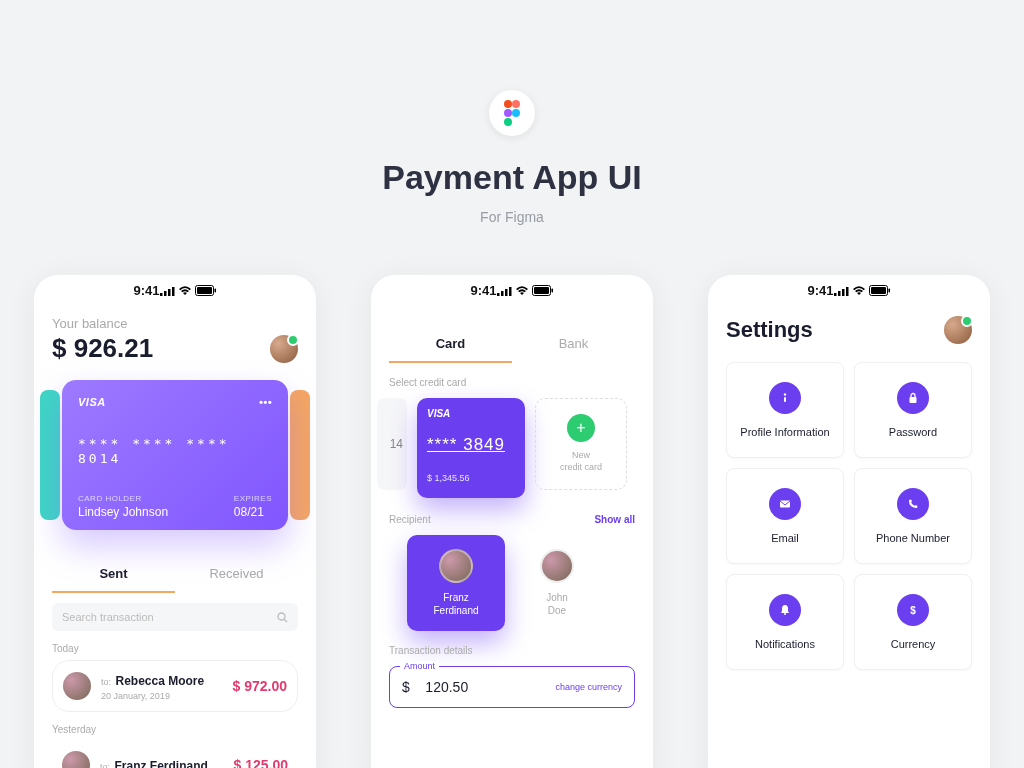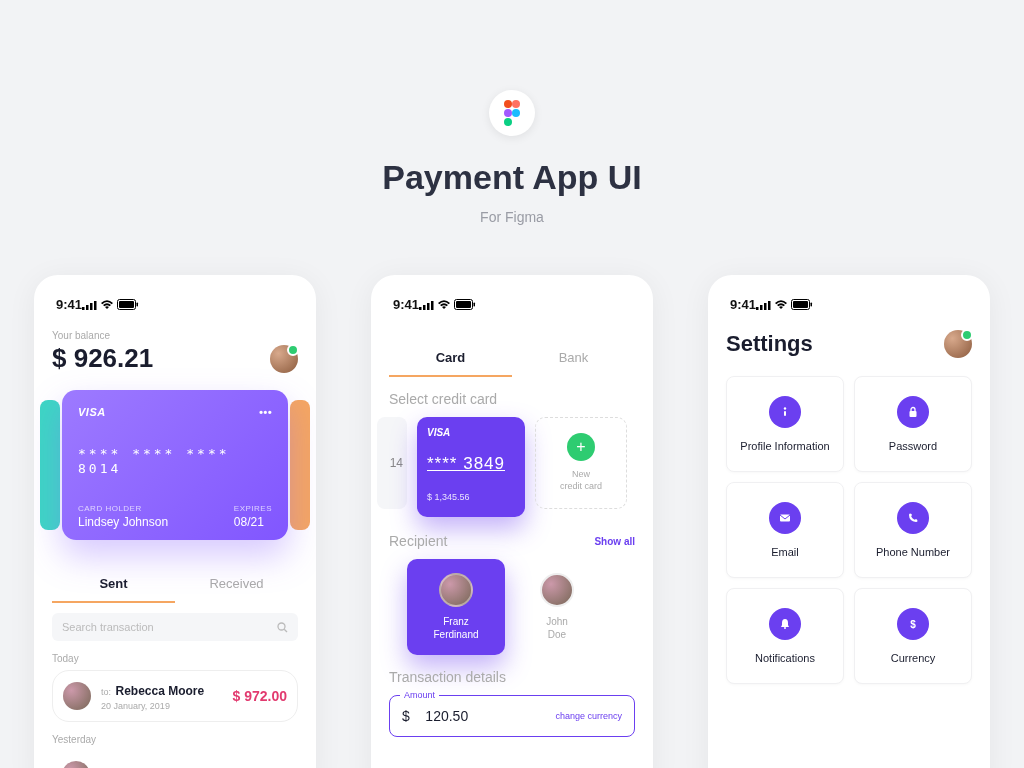--- a/index.html
+++ b/index.html
@@ -4,24 +4,24 @@
 <style>
 * { box-sizing: border-box; margin: 0; padding: 0; }
 body { font-family: -apple-system, BlinkMacSystemFont, 'Segoe UI', sans-serif; background: #f2f3f5; width: 1024px; height: 768px; overflow: hidden; }
 .canvas { width: 1024px; height: 768px; position: relative; }
 .header { text-align: center; padding-top: 90px; }
 .figma-badge { width: 46px; height: 46px; background: #fff; border-radius: 50%; display: inline-flex; align-items: center; justify-content: center; box-shadow: 0 2px 10px rgba(0,0,0,0.08); }
 .main-title { font-size: 34px; font-weight: 700; color: #2d3142; margin-top: 22px; }
 .subtitle { font-size: 14px; color: #9a9ca5; margin-top: 12px; }
 .phones { display: flex; gap: 55px; justify-content: center; margin-top: 50px; padding: 0 40px; }
 .phone { width: 282px; background: #fff; border-radius: 24px; box-shadow: 0 4px 30px rgba(0,0,0,0.06); overflow: hidden; position: relative; flex-shrink: 0; }
-.statusbar { display: flex; justify-content: flex-start; align-items: center; padding: 22px 22px 8px; font-size: 13px; font-weight: 600; color: #111; }
+.statusbar { display: flex; justify-content: center; align-items: center; padding: 8px 22px 8px; font-size: 13px; font-weight: 600; color: #111; }
 .status-icons { display: flex; gap: 3px; align-items: center; }
 .phone-body { padding: 10px 18px 0; }
-.bal-label { font-size: 10px; color: #aaa; }
+.bal-label { font-size: 13px; color: #aaa; }
 .bal-row { display: flex; justify-content: space-between; align-items: center; margin-top: 2px; }
 .bal-amt { font-size: 26px; font-weight: 700; color: #1a1d2e; }
 .avatar { width: 28px; height: 28px; border-radius: 50%; background: radial-gradient(circle at 30% 30%, #d8a98c, #8b5a3c); position: relative; }
 .avatar::after { content: ''; position: absolute; top: -1px; right: -1px; width: 8px; height: 8px; background: #2ecc71; border: 2px solid #fff; border-radius: 50%; }
 .card-area { position: relative; margin: 16px -18px 0; height: 170px; }
 .card-slice { position: absolute; top: 10px; width: 20px; height: 130px; border-radius: 8px; }
 .slice-l { left: 6px; background: #3dd6c4; }
 .slice-r { right: 6px; background: #f5a661; }
 .main-card { position: absolute; left: 28px; right: 28px; top: 0; height: 150px; background: linear-gradient(135deg, #9d7aff, #8156ff); border-radius: 14px; padding: 16px; color: #fff; box-shadow: 0 16px 34px rgba(140,100,255,0.35); }
 .card-top { display: flex; justify-content: space-between; font-size: 11px; font-weight: 700; font-style: italic; letter-spacing: 0.5px; }
@@ -37,21 +37,21 @@
 .sect-lbl { font-size: 10px; color: #aaa; margin-top: 12px; }
 .txn { display: flex; align-items: center; padding: 10px; border: 1px solid #eee; border-radius: 17px; margin-top: 6px; }
 .txn-ava { width: 28px; height: 28px; border-radius: 50%; background: radial-gradient(circle at 30% 30%, #c9a, #765); margin-right: 10px; }
 .txn-mid { flex: 1; }
 .txn-to { font-size: 9px; color: #aaa; }
 .txn-name { font-size: 12px; font-weight: 600; color: #1a1d2e; display: inline; }
 .txn-date { font-size: 9px; color: #aaa; margin-top: 2px; }
 .txn-amt { font-size: 14px; font-weight: 600; color: #e23a6f; }
 .title-row { display: flex; justify-content: space-between; align-items: center; }
 .screen-title { font-size: 22px; font-weight: 700; color: #1a1d2e; }
-.sel-lbl { font-size: 14px; color: #aaa; margin-top: 14px; }
+.sel-lbl { font-size: 10px; color: #aaa; margin-top: 14px; }
 .cc-row { display: flex; gap: 10px; margin: 10px -18px 0 -18px; padding-left: 6px; align-items: flex-start; }
 .cc-frag { width: 30px; height: 92px; background: #f5f6f8; border-radius: 8px; display: flex; align-items: center; justify-content: flex-end; padding-right: 4px; font-size: 12px; color: #888; flex-shrink: 0; }
 .cc-main { width: 108px; height: 100px; background: #6b3ff0; border-radius: 10px; padding: 10px; color: #fff; box-shadow: 0 12px 26px rgba(107,63,240,0.4); flex-shrink: 0; }
 .cc-brand { font-size: 10px; font-weight: 700; font-style: italic; }
 .cc-num { font-size: 17px; margin-top: 16px; letter-spacing: 1px; text-decoration: underline; }
 .cc-bal { font-size: 9px; margin-top: 18px; opacity: 0.85; }
 .cc-new { width: 92px; height: 92px; border: 1px dashed #ddd; border-radius: 10px; display: flex; flex-direction: column; align-items: center; justify-content: center; gap: 8px; flex-shrink: 0; }
 .plus-btn { width: 28px; height: 28px; background: #2ecc71; border-radius: 50%; color: #fff; display: flex; align-items: center; justify-content: center; font-size: 16px; }
 .cc-new-lbl { font-size: 9px; color: #aaa; text-align: center; line-height: 1.3; }
 .recip-hdr { display: flex; justify-content: space-between; align-items: center; margin-top: 16px; }

